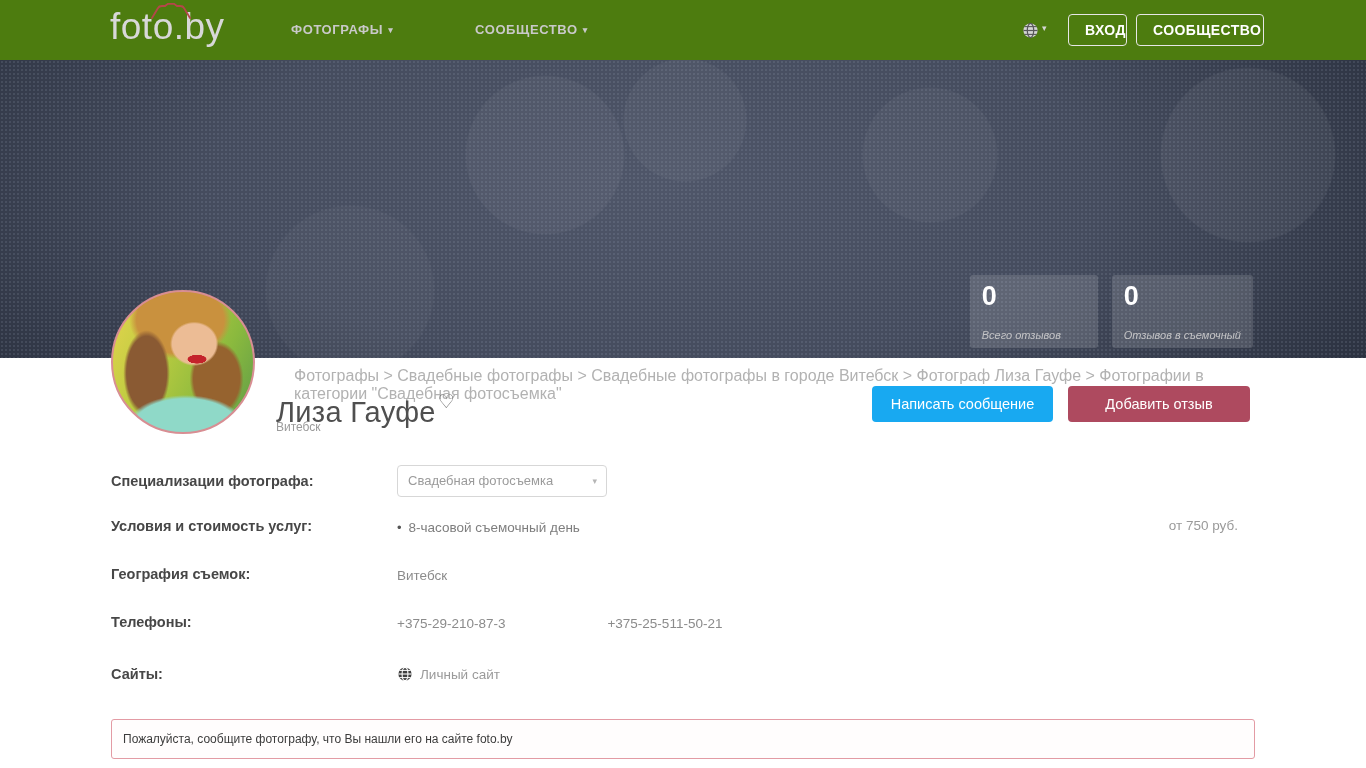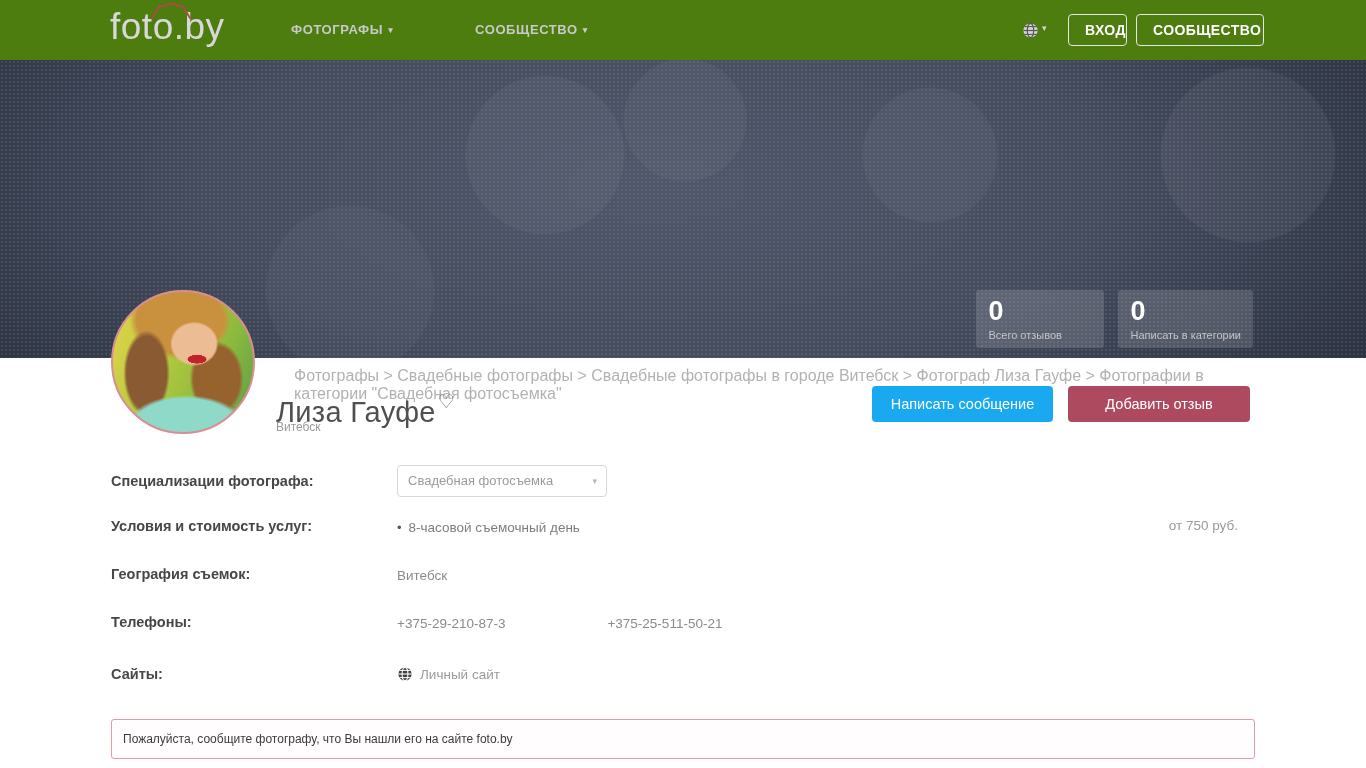--- a/index.html
+++ b/index.html
@@ -35,21 +35,21 @@
       radial-gradient(circle 68px at 930px 95px,  rgba(255,255,255,0.04) 98%, transparent 100%),
       radial-gradient(circle 88px at 1248px 95px, rgba(255,255,255,0.05) 98%, transparent 100%),
       radial-gradient(circle 85px at 350px 230px, rgba(255,255,255,0.03) 98%, transparent 100%),
       radial-gradient(rgba(173,186,206,0.14) 1px, transparent 1px),
       radial-gradient(ellipse 900px 360px at 48% 42%, #4f5669 0%, #454c5e 50%, #272d3b 100%);
     background-size:auto,auto,auto,auto,auto,4px 4px,auto; }
   .stats { position:absolute; right:113px; bottom:10px; display:flex; gap:14px; }
   .stat-box { background:rgba(255,255,255,0.14); border-radius:3px;
     padding:6px 12px 7px 12px; min-width:128px; }
   .stat-num { color:#fff; font-size:27px; font-weight:bold; line-height:30px; }
-  .stat-label { color:#c4c4c6; font-size:11px; margin-top:3px; }
+  .stat-label { color:#c4c4c6; font-size:11px; margin-top:18px;font-style:italic; }
 
   
   .content { position:absolute; top:358px; left:0; width:1366px; height:410px; background:#fff; }
   .container { position:relative; width:1144px; margin:0 auto; height:100%; }
 
   .avatar { position:absolute; top:-68px; left:0; width:144px; height:144px;
     border-radius:50%; border:2px solid #d88e93; z-index:40; cursor:pointer;
     background-image:
       radial-gradient(ellipse 13px 6px at 60% 48%, #c4232b 70%, transparent 75%),
       radial-gradient(ellipse 24% 22% at 58% 37%, #ecbc95 65%, rgba(236,188,149,0) 72%),
@@ -142,21 +142,21 @@
 </div>
 
 <div class="hero">
   <div class="stats">
     <div class="stat-box">
       <div class="stat-num">0</div>
       <div class="stat-label">Всего отзывов</div>
     </div>
     <div class="stat-box">
       <div class="stat-num">0</div>
-      <div class="stat-label">Написать в категории</div>
+      <div class="stat-label">Отзывов в съемочный</div>
     </div>
   </div>
 </div>
 
 <div class="content">
   <div class="container">
 
     <div class="avatar"></div>
 
     <div class="breadcrumb">Фотографы &gt; Свадебные фотографы &gt; Свадебные фотографы в городе Витебск &gt; Фотограф Лиза Гауфе &gt; Фотографии в категории "Свадебная фотосъемка"</div>

